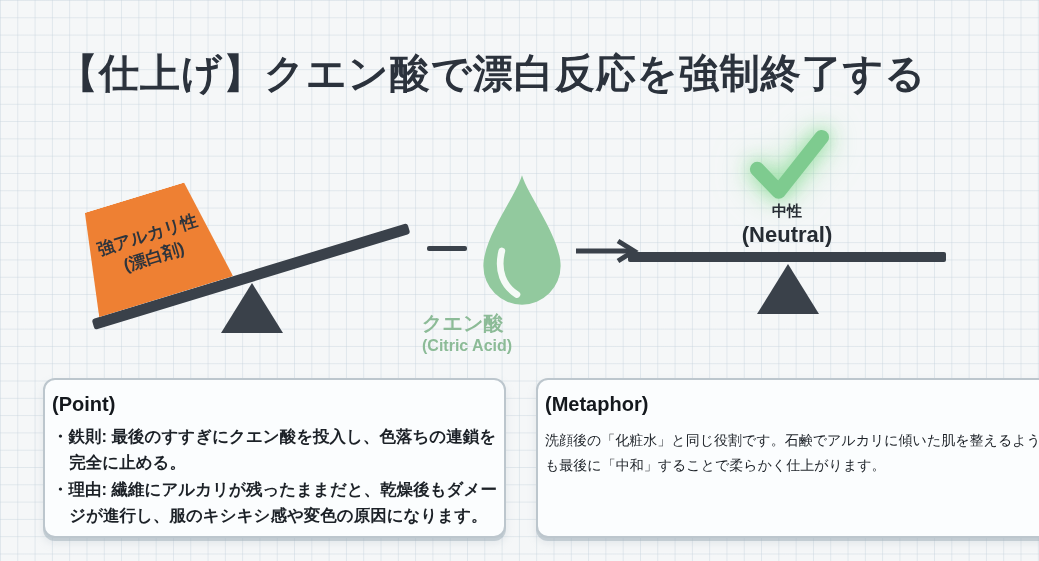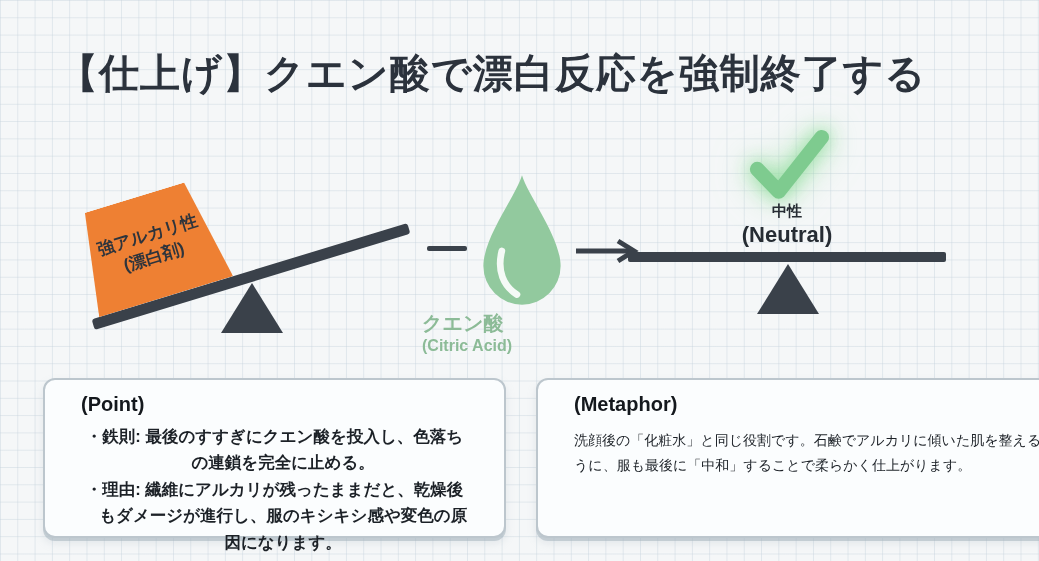--- a/index.html
+++ b/index.html
@@ -58,26 +58,26 @@
     filter:drop-shadow(0 0 9px rgba(146,221,158,.95)) drop-shadow(0 0 16px rgba(146,221,158,.6));}
   .neutral-labels{left:697px;top:201px;width:180px;text-align:center;}
   .neutral-ja{font-size:15px;font-weight:700;color:#262c33;line-height:1.3;}
   .neutral-en{font-size:22px;font-weight:800;color:#262c33;line-height:1.3;}
   .plank-right{left:628px;top:252px;width:318px;height:10px;background:#3a414a;border-radius:2px;}
 
   .card{
     top:378px;height:160px;box-sizing:border-box;
     background:#fbfdfe;border:2px solid #bcc6cd;border-radius:12px;
     box-shadow:0 3px 0 rgba(166,180,190,.55), 0 5px 8px rgba(166,180,190,.25);
-    padding:13px 36px;
+    padding:13px 7px;
   }
   .card-point{left:43px;width:463px;}
   .card-metaphor{left:536px;width:558px;}
   .card-heading{font-size:20px;font-weight:800;color:#14181d;}
-  .bullet-list{margin:7px 0 0 0;padding:0;list-style:none;text-align:center;}
+  .bullet-list{margin:7px 0 0 0;padding:0;list-style:none;}
   .bullet{
     font-size:16.5px;font-weight:700;color:#1c2127;line-height:1.6;
     padding-left:1.05em;text-indent:-1.05em;margin:0;
   }
   .metaphor-body{
     margin-top:12px;font-size:14px;font-weight:400;color:#1c2127;line-height:1.75;
   }
 </style>
 </head>
 <body>

